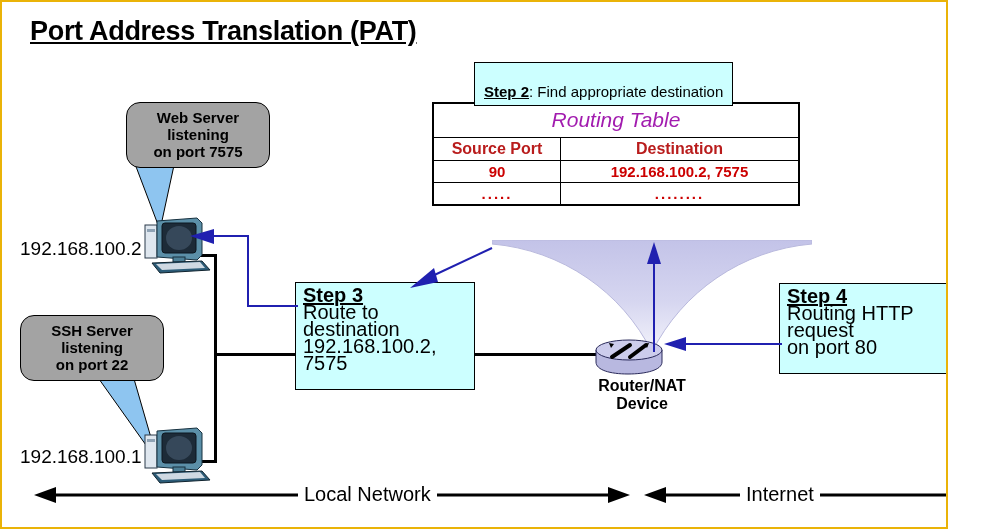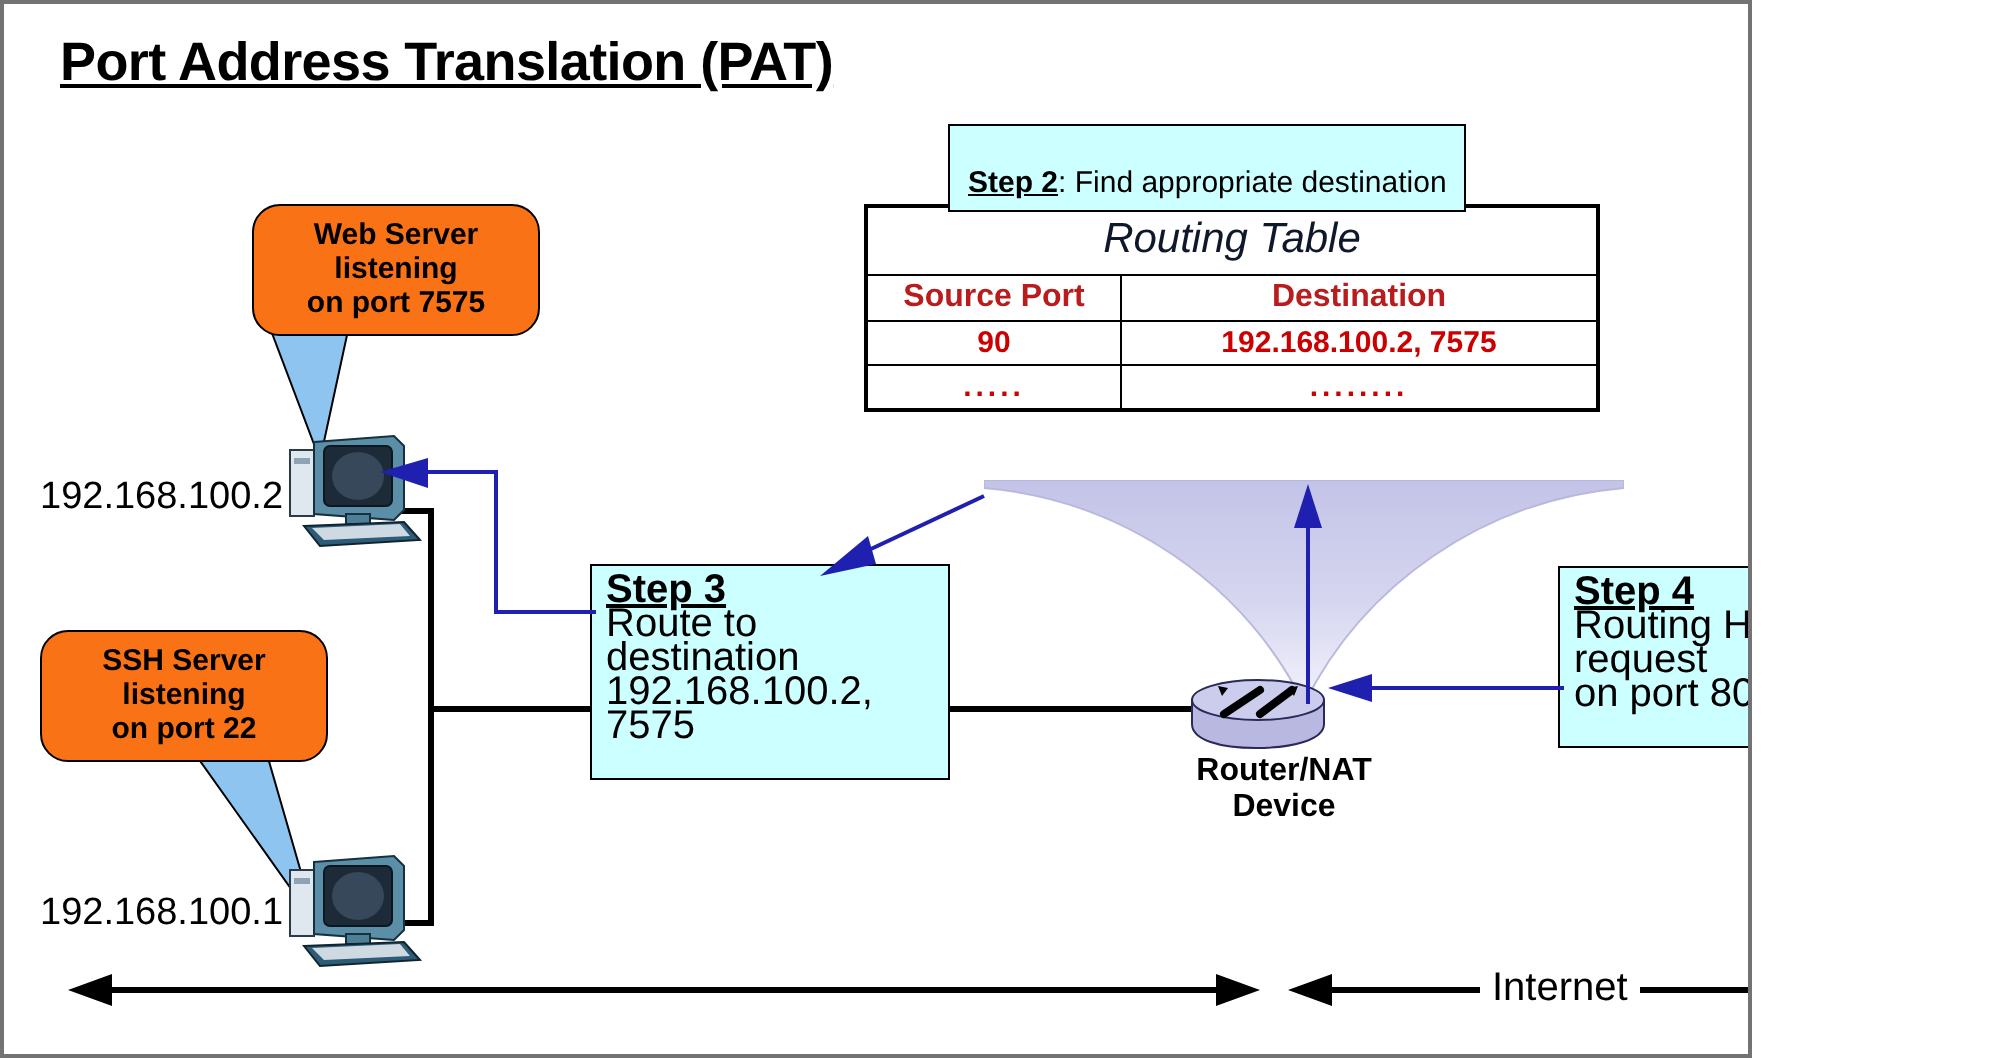--- a/index.html
+++ b/index.html
@@ -1,52 +1,52 @@
 <!DOCTYPE html>
 <html><head>
 <meta charset="utf-8">
 <style>
   html,body{margin:0;padding:0;background:#fff;}
   body{font-family:"Liberation Sans", sans-serif;}
   #canvas{
-    position:relative;width:876px;height:529px;background:#ffffff;
-    border:2px solid #737373;box-sizing:border-box;overflow:hidden;
+    position:relative;width:948px;height:529px;background:#ffffff;
+    border:2px solid #eab308;box-sizing:border-box;overflow:hidden;
   }
   .abs{position:absolute;}
 
   
   #title{
     left:28px;top:14px;font-size:27px;font-weight:bold;color:#000;
     text-decoration:underline;letter-spacing:-0.3px;white-space:nowrap;
   }
 
   
   .bubble{
-    background:#f97316;border:1px solid #000;border-radius:14px;
+    background:#a3a3a3;border:1px solid #000;border-radius:14px;
     text-align:center;font-size:15px;font-weight:bold;color:#000;
     line-height:17px;padding:6px 10px 7px 10px;box-sizing:border-box;
   }
   .bub-line{display:block;white-space:nowrap;}
 
   
   .stepbox{
     background:#ccffff;border:1px solid #000;box-sizing:border-box;
     font-size:20px;color:#000;line-height:17px;padding:4px 7px 17px 7px;
   }
   .stepbox .hdr{font-weight:bold;text-decoration:underline;}
   .step2{font-size:15px;line-height:19px;padding:19px 9px 4px 9px;white-space:nowrap;}
 
   
   #routing-table{
     left:430px;top:100px;width:368px;background:#fff;border:1px solid #000;
     box-sizing:border-box;border-collapse:collapse;
   }
   #routing-table table{border-collapse:collapse;width:100%;}
   #routing-table td{border:1px solid #000;text-align:center;padding:2px 0;}
-  .rt-title{font-size:21px;font-style:italic;color:#0f172a;padding:4px 0 5px 0 !important;}
+  .rt-title{font-size:21px;font-style:italic;color:#a21caf;padding:4px 0 5px 0 !important;}
   .rt-head{font-size:16px;font-weight:bold;color:#b91c1c;}
   .rt-cell{font-size:15px;font-weight:bold;color:#cc0000;}
   .rt-dots{font-size:15px;font-weight:bold;color:#cc0000;letter-spacing:2px;}
   .col-src{width:126px;}
 
   
   .hline{background:#000;height:3px;}
   .vline{background:#000;width:3px;}
 
   
@@ -197,20 +197,21 @@
   <svg class="abs" style="left:186px;top:226px;width:120px;height:80px;">
     <polyline points="110,78 60,78 60,8 24,8" fill="none" stroke="#2020b0" stroke-width="2"></polyline>
     <path d="M 2,8 L 26,1 L 26,16 Z" fill="#2020b0"></path>
   </svg>
 
   <svg class="abs" style="left:30px;top:482px;width:600px;height:22px;">
     <line x1="14" y1="11" x2="586" y2="11" stroke="#000" stroke-width="3"></line>
     <path d="M 2,11 L 24,3 L 24,19 Z" fill="#000"></path>
     <path d="M 598,11 L 576,3 L 576,19 Z" fill="#000"></path>
   </svg>
+  <div class="abs zonelabel" style="left:296px;top:481px;">Local Network</div>
 
   <svg class="abs" style="left:640px;top:482px;width:330px;height:22px;">
     <line x1="14" y1="11" x2="316" y2="11" stroke="#000" stroke-width="3"></line>
     <path d="M 2,11 L 24,3 L 24,19 Z" fill="#000"></path>
     <path d="M 328,11 L 306,3 L 306,19 Z" fill="#000"></path>
   </svg>
   <div class="abs zonelabel" style="left:738px;top:481px;">Internet</div>
 
 </div>
 

